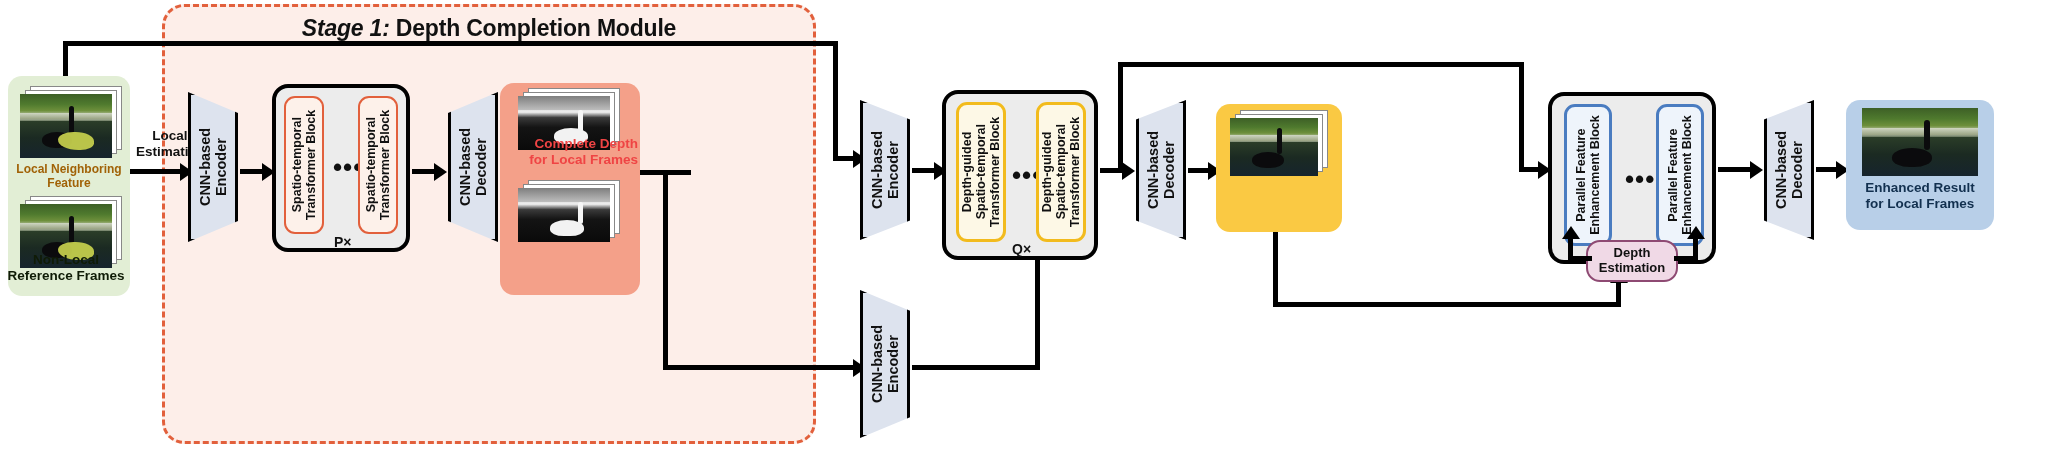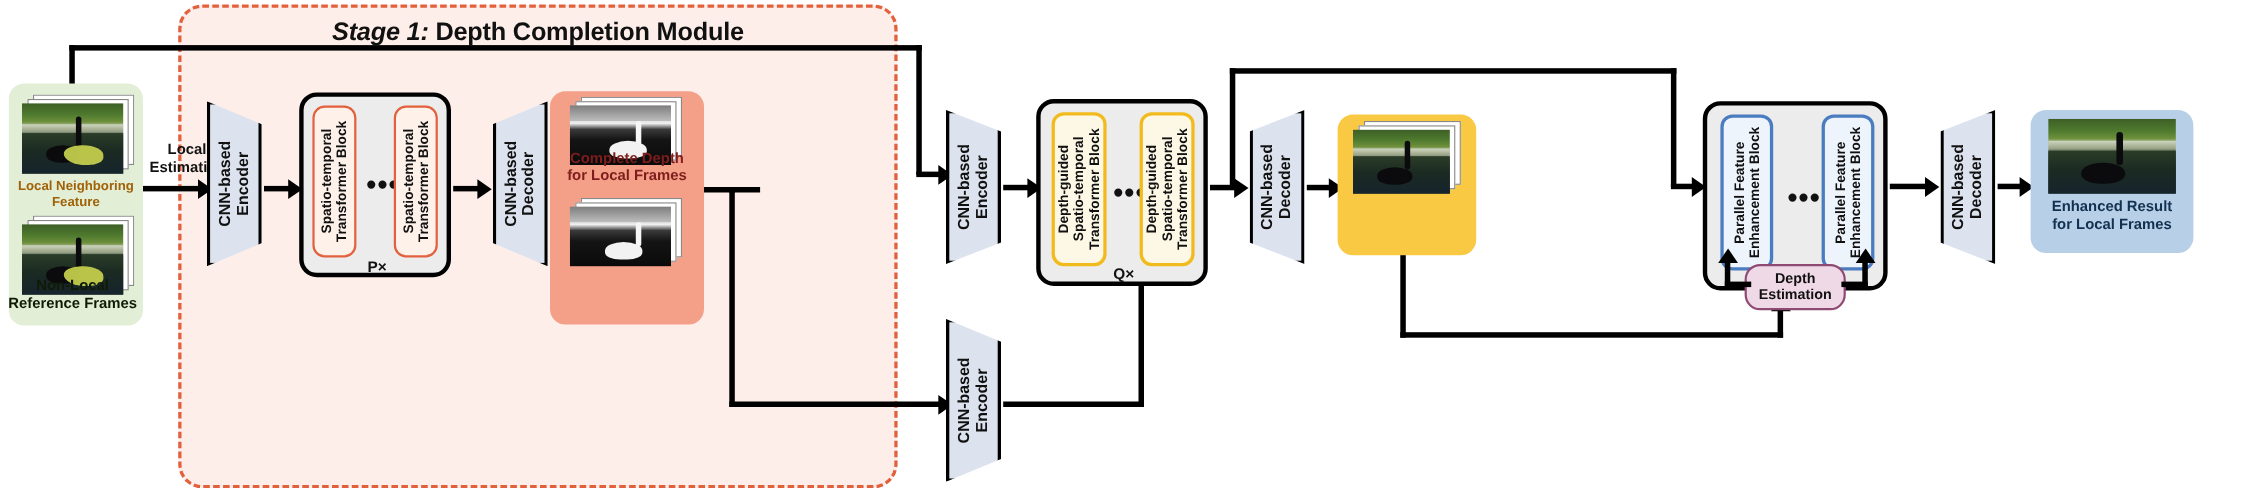--- a/index.html
+++ b/index.html
@@ -1,20 +1,20 @@
 <!DOCTYPE html>
 <html><head>
 <meta charset="utf-8">
 <style>
   html,body{margin:0;padding:0;background:#fff;}
   body{font-family:"Liberation Sans", sans-serif;}
   #root{position:relative;width:2048px;height:449px;overflow:hidden;background:#ffffff;}
 
   
-  .stage{position:absolute;border-style:dashed;border-radius:22px;box-sizing:border-box;}
+  .stage{position:absolute;border-style:dashed;border-radius:22px;box-sizing:border-box;text-decoration:underline;}
   .stage-title{position:absolute;top:8px;left:0;width:100%;text-align:center;
                font-size:23px;font-weight:bold;color:#111;letter-spacing:-0.2px;white-space:nowrap;}
   .stage-title .it{font-style:italic;}
 
   
   .roundbox{position:absolute;box-sizing:border-box;border-radius:14px;}
   .vlabel{writing-mode:vertical-rl;transform:rotate(180deg);white-space:nowrap;
           font-weight:bold;text-align:center;line-height:1.12;}
 
   
@@ -165,21 +165,21 @@
 
   <div class="thumb" style="left:518px;top:88px;width:108px;height:64px;">
     <div class="sheet" style="left:10px;top:0;width:92px;height:54px;"></div>
     <div class="sheet" style="left:5px;top:4px;width:92px;height:54px;"></div>
     <div class="depth" style="left:0;top:8px;width:92px;height:54px;">
       <div class="dtop"></div>
       <div class="dneck" style="left:60px;top:14px;width:5px;height:22px;"></div>
       <div class="dswan" style="left:36px;top:32px;width:34px;height:16px;"></div>
     </div>
   </div>
-  <div class="cap" style="left:502px;top:136px;width:136px;font-size:13.5px;color:#7f1d1d;">
+  <div class="cap" style="left:502px;top:136px;width:136px;font-size:13.5px;color:#ef4444;text-align:right;">
     <div>Complete Depth</div>
     <div>for Local Frames</div>
   </div>
 
   <div class="thumb" style="left:518px;top:180px;width:108px;height:64px;">
     <div class="sheet" style="left:10px;top:0;width:92px;height:54px;"></div>
     <div class="sheet" style="left:5px;top:4px;width:92px;height:54px;"></div>
     <div class="depth" style="left:0;top:8px;width:92px;height:54px;">
       <div class="dtop"></div>
       <div class="dneck" style="left:60px;top:14px;width:5px;height:22px;"></div>

